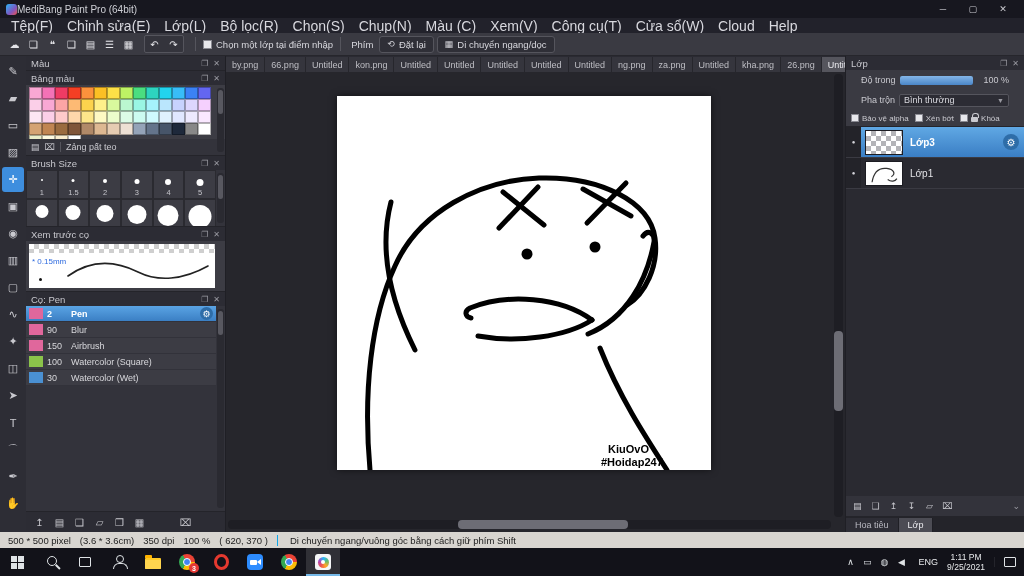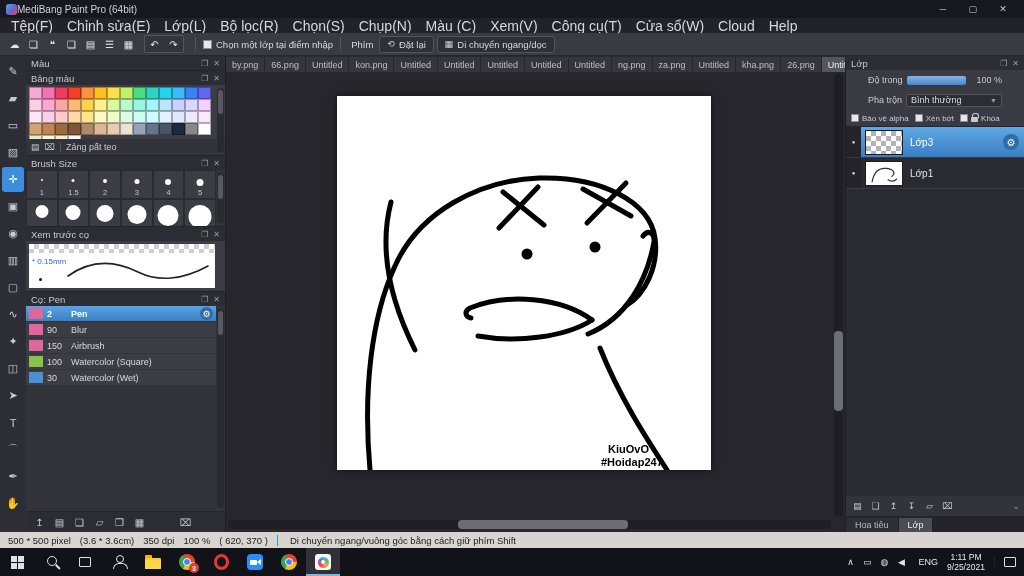--- a/index.html
+++ b/index.html
@@ -99,40 +99,40 @@
 .canvasarea{flex:1;background:#26262c;position:relative;overflow:hidden}
 .canvas{position:absolute;left:111px;top:24px;width:374px;height:374px;background:#fff;box-shadow:0 0 7px rgba(0,0,0,.55)}
 .drawing{width:100%;height:100%;display:block}
 .hscroll{position:absolute;left:2px;right:14px;bottom:3px;height:9px;background:#1e1e24;border-radius:4px}
 .hscroll .sthumb{position:absolute;left:230px;width:170px;top:0;bottom:0;background:#6d6d75;border-radius:4px}
 .vscroll{position:absolute;top:2px;bottom:15px;right:2px;width:9px;background:#1e1e24;border-radius:4px}
 .vscroll .sthumb{position:absolute;top:58%;height:80px;left:0;right:0;background:#6d6d75;border-radius:4px}
 
 
 .rightpanel{width:179px;background:#3a3a42;display:flex;flex-direction:column;flex:none;border-left:1px solid #1f1f25}
-.rp-row{display:flex;align-items:center;padding:0 22px;gap:4px;font-size:9px;color:#c9c9cf;height:20px;flex:none}
+.rp-row{display:flex;align-items:center;padding:0 15px;gap:4px;font-size:9px;color:#c9c9cf;height:20px;flex:none}
 .slider{flex:1;height:9px;background:#24242a;border-radius:2px;position:relative;overflow:hidden}
 .slider .fill{position:absolute;left:0;top:0;bottom:0;width:100%;background:linear-gradient(#84b6e8,#4a86c8)}
 .opacity-val{width:32px;text-align:right}
 .select{flex:1;height:13px;background:#2c2c34;border:1px solid #55555d;border-radius:2px;display:flex;align-items:center;padding:0 4px;font-size:9px;color:#d8d8de}
 .select .arrow{margin-left:auto;font-size:7px;color:#9a9aa2}
 .checks{display:flex;align-items:center;gap:6px;padding:0 5px;height:16px;flex:none;font-size:8px;color:#c9c9cf}
 .rp-check{display:flex;align-items:flex-start;gap:3px;white-space:nowrap}
 .rp-check .cbx{width:8px;height:8px}
 .lock{width:7px;height:5px;background:#c9c9cf;border-radius:1px;position:relative;margin-top:3px}
 .lock::before{content:'';position:absolute;top:-4px;left:1px;width:5px;height:4px;border:1.5px solid #c9c9cf;border-bottom:none;border-radius:3px 3px 0 0}
 .layerlist{background:#2a2a31;border-top:1px solid #24242a;flex:none}
 .layer-row{height:31px;display:flex;align-items:center;border-bottom:1px solid #3a3a42;position:relative}
 .vis-col{width:15px;height:100%;background:#232329;display:flex;align-items:center;justify-content:center;color:#d5d5db;font-size:6px;flex:none}
 .lthumb{width:38px;height:25px;background:#fff;margin:0 7px 0 4px;border:1px solid #1c1c22;flex:none;overflow:hidden}
 .lthumb.checker{background:conic-gradient(#b4b4b8 25%,#fff 0 50%,#b4b4b8 0 75%,#fff 0) 0 0/10px 10px}
 .lthumb.white{background:#fafafa}
 .layer-name{font-size:10px;color:#e2e2e6}
 .layer-row.selected{background:linear-gradient(#60a8e4,#3a7ec4)}
-.layer-row.selected .layer-name{color:#fff;font-weight:normal}
+.layer-row.selected .layer-name{color:#fff;font-weight:bold}
 .layer-gear{margin-left:auto;margin-right:5px;width:16px;height:16px;border-radius:50%;background:#2e6da8;color:#fff;display:flex;align-items:center;justify-content:center;font-size:10px}
 .rp-fill{flex:1;background:#2a2a31}
 .rp-icons{height:20px;display:flex;align-items:center;gap:3px;padding:0 4px;background:#33333b;flex:none}
 .rp-icon{width:15px;height:15px;display:flex;align-items:center;justify-content:center;font-size:9px;color:#c9c9cf}
 .rp-chevron{margin-left:auto;color:#9a9aa2;font-size:9px}
 .rp-tabs{height:16px;display:flex;background:#24242a;align-items:flex-end;flex:none}
 .rp-tab{padding:2px 9px;font-size:9px;background:#2e2e36;color:#b8b8c0;border-right:1px solid #1f1f25}
 .rp-tab.active{background:#4c4c54;color:#ebebef}
 
 

